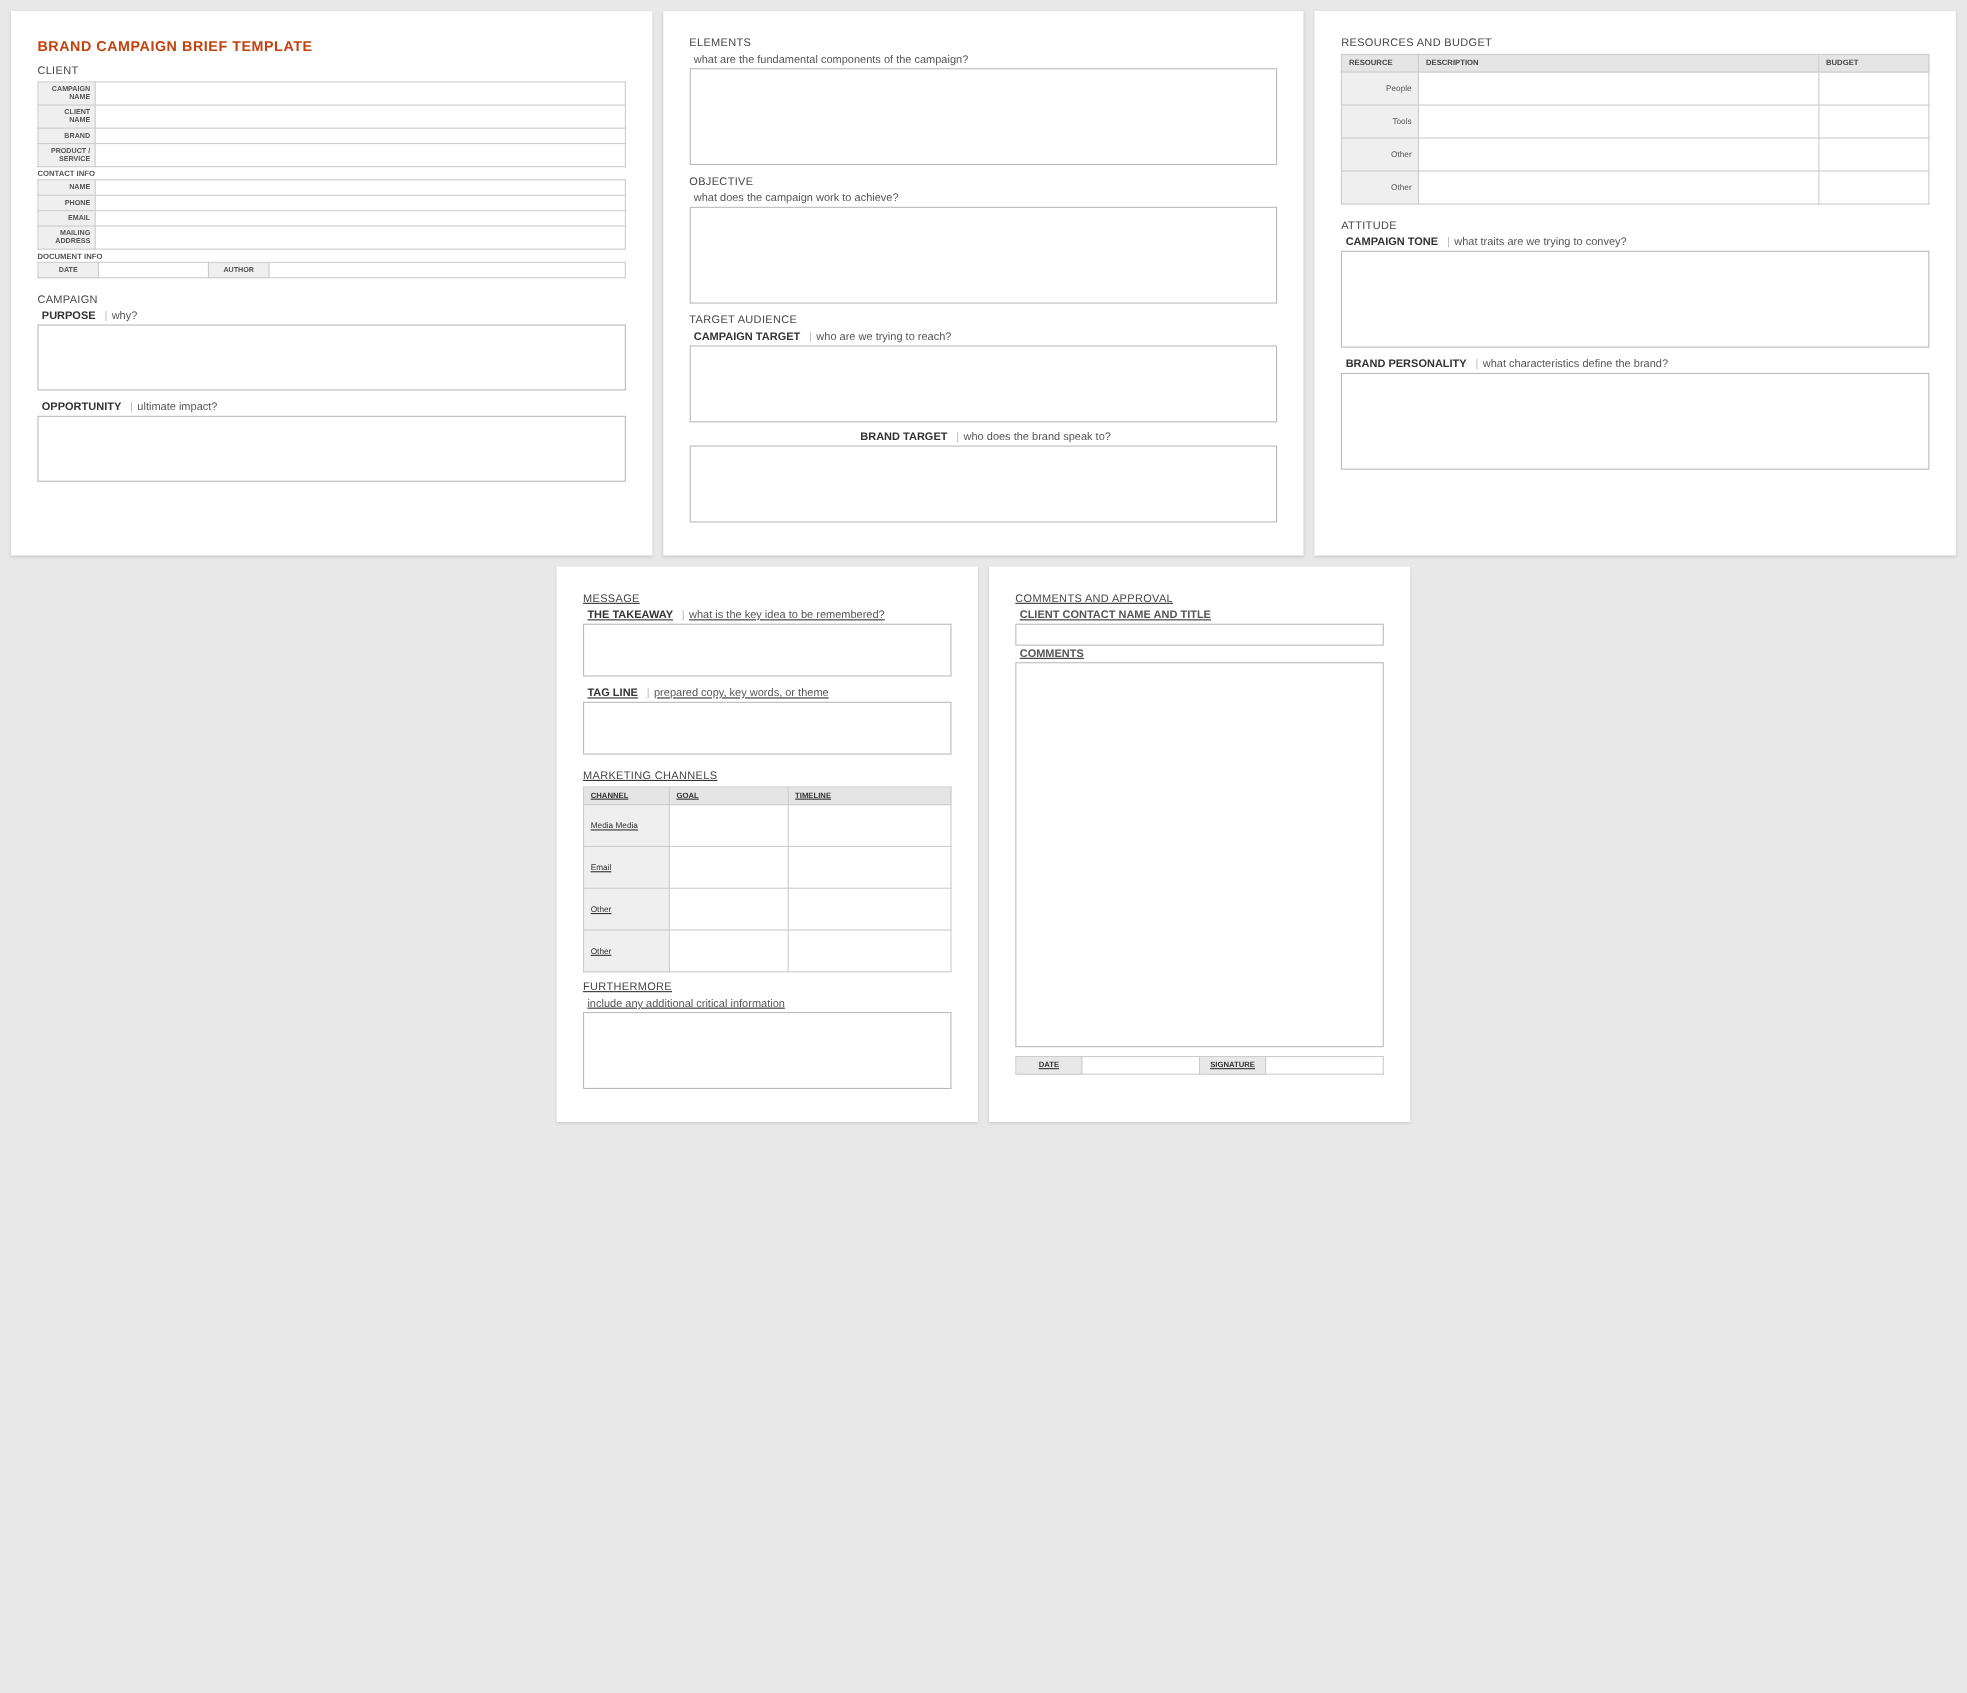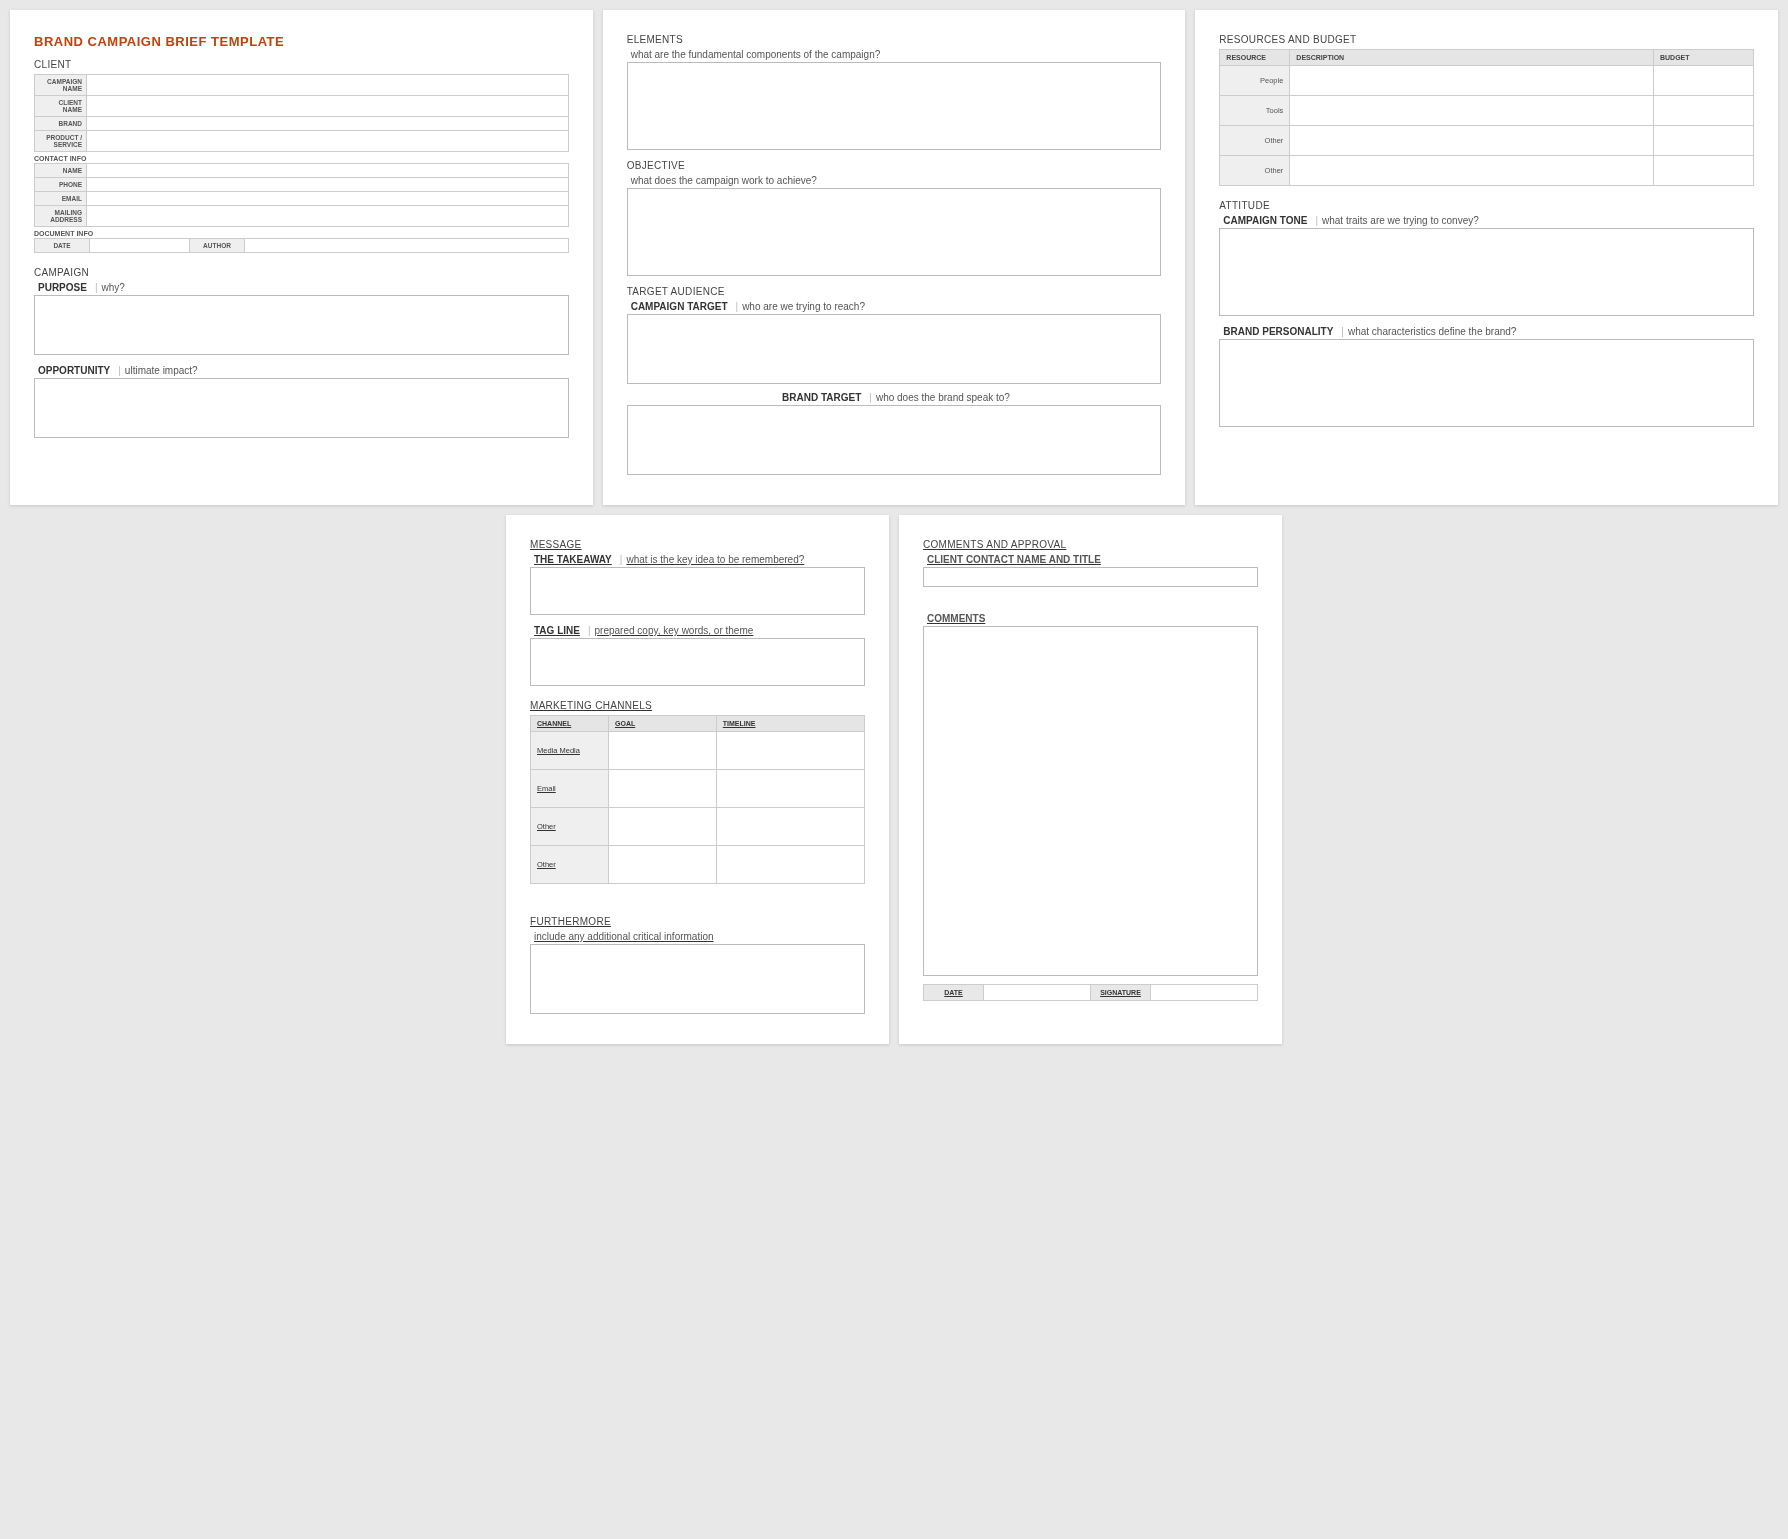--- a/index.html
+++ b/index.html
@@ -298,31 +298,31 @@
               <td></td>
             </tr>
     <tr>
               <td class="row-lbl">Other</td>
               <td></td>
               <td></td>
             </tr>
   </tbody>
         </table>
 
-  <div class="section-header" style="margin-top:32px;">FURTHERMORE</div>
+  <div class="section-header" style="margin-top:8px;">FURTHERMORE</div>
   <div class="prompt-line">include any additional critical information</div>
   <div class="textarea-box" style="min-height:70px;"></div>
 </div>
 
 <div class="page">
   <div class="section-header" style="margin-top:0;">COMMENTS AND APPROVAL</div>
   <div class="prompt-line" style="font-weight:700;">CLIENT CONTACT NAME AND TITLE</div>
   <div class="thin-input"></div>
 
-  <div class="prompt-line" style="font-weight:700;margin-top:26px;">COMMENTS</div>
+  <div class="prompt-line" style="font-weight:700;margin-top:2px;">COMMENTS</div>
   <div class="textarea-box textarea-xl"></div>
 
   <table class="sig-table">
     <tbody>
             <tr>
       <th>DATE</th>
       <td></td>
       <th>SIGNATURE</th>
       <td></td>
     </tr>

